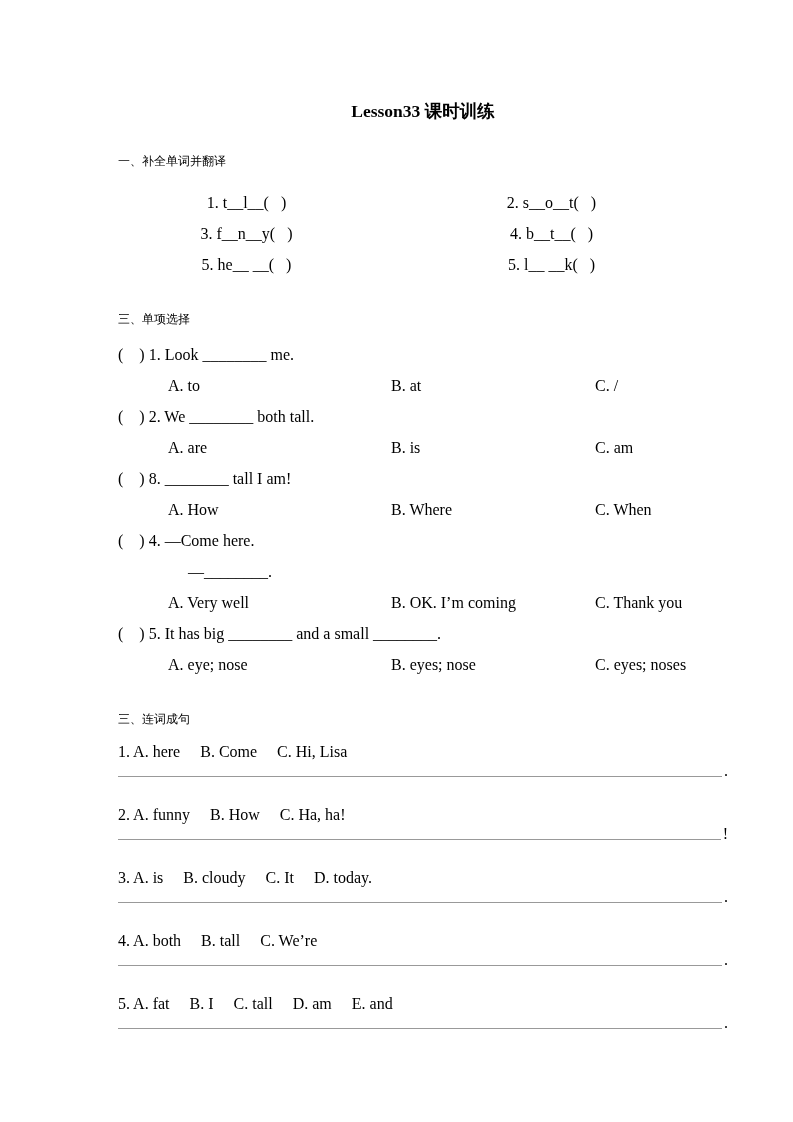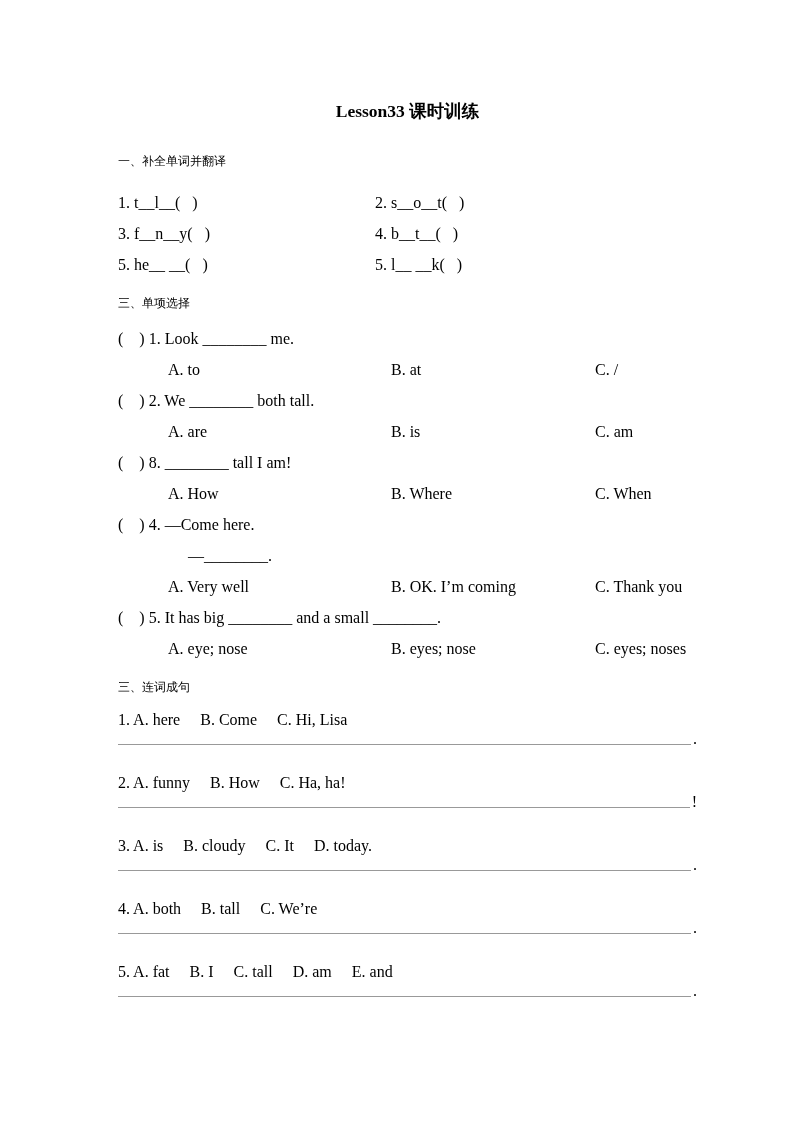--- a/index.html
+++ b/index.html
@@ -3,21 +3,21 @@
 <meta charset="utf-8">
 <style>
   * { margin: 0; padding: 0; box-sizing: border-box; }
   html, body { background: #ffffff; }
   .page {
     position: relative;
     width: 793px;
     height: 1122px;
     background: #ffffff;
     color: #000000;
-    padding: 96px 96px 0 118px;
+    padding: 96px 65px 0 118px;
     font-family: "Liberation Serif", "DejaVu Serif", serif;
     font-size: 16px;
     line-height: 31px;
     overflow: hidden;
   }
   .pre { white-space: pre-wrap; }
 
   .title {
     text-align: center;
     font-weight: bold;
@@ -26,29 +26,29 @@
     line-height: 30px;
   }
 
   .sec-heading {
     font-family: Liberation Mono, monospace;
     font-size: 12px;
     height: 32px;
     line-height: 32px;
     margin-top: 20px;
   }
-  .sec-heading.tight { margin-top: 8px; }
+  .sec-heading.tight { margin-top: 24px; }
 
   
   .word-grid {
     margin-top: 9px;
     display: grid;
     grid-template-columns: 257px auto;
   }
-  .word-item { height: 31px; line-height: 31px; }
+  .word-item { height: 31px; line-height: 31px; text-align: center; }
 
   
   .mc { margin-top: 3px; }
   .q-stem { height: 31px; line-height: 31px; }
   .q-stem2 { height: 31px; line-height: 31px; margin-left: 70px; }
   .q-options {
     display: grid;
     grid-template-columns: 207px 188px auto;
     margin-left: 50px;
     height: 31px;

